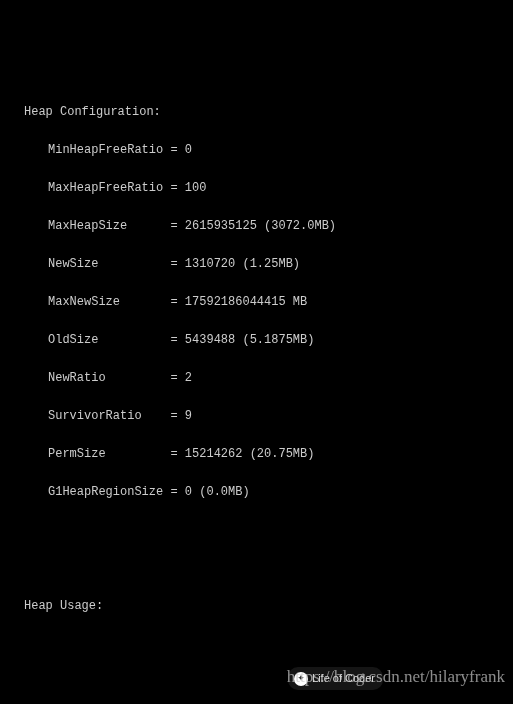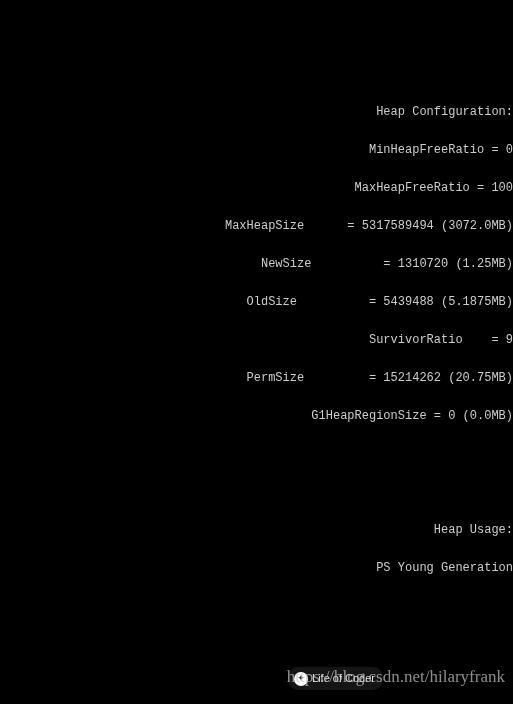--- a/index.html
+++ b/index.html
@@ -1,30 +1,30 @@
 <!DOCTYPE html>
 <html><head>
 <meta charset="utf-8">
 <style>
-  * { margin: 0; padding: 0; box-sizing: border-box; text-align: right; }
+  * { margin: 0; padding: 0; box-sizing: border-box; }
   body {
     background: #000;
     color: #ccc;
     font-family: "Courier New", Consolas, monospace;
     font-size: 12px;
     line-height: 19px;
     width: 513px;
     height: 704px;
     padding: 8px 0 0 24px;
     white-space: pre;
     overflow: hidden;
     position: relative;
   }
   .section { }
-  .indent1 { }
+  .indent1 { margin-left: 24px; }
   .watermark {
     position: absolute;
     bottom: 18px;
     right: 8px;
     color: rgba(200,200,200,0.7);
     font-size: 17px;
     font-family: Liberation Serif, serif;
     white-space: nowrap;
   }
   .wm-badge {
@@ -55,31 +55,32 @@
 </style>
 </head>
 <body>
 
 
 
 <div class="section">
 <div>Heap Configuration:</div>
 <div class="indent1">MinHeapFreeRatio = 0</div>
 <div class="indent1">MaxHeapFreeRatio = 100</div>
-<div class="indent1">MaxHeapSize      = 5317589494 (3072.0MB)</div>
+<div class="indent1">MaxHeapSize      = 2615935125 (3072.0MB)</div>
 <div class="indent1">NewSize          = 1310720 (1.25MB)</div>
+<div class="indent1">MaxNewSize       = 17592186044415 MB</div>
 <div class="indent1">OldSize          = 5439488 (5.1875MB)</div>
+<div class="indent1">NewRatio         = 2</div>
 <div class="indent1">SurvivorRatio    = 9</div>
 <div class="indent1">PermSize         = 15214262 (20.75MB)</div>
 <div class="indent1">G1HeapRegionSize = 0 (0.0MB)</div>
 </div>
 <div>&nbsp;</div>
 <div class="section">
 <div>Heap Usage:</div>
-<div>PS Young Generation</div>
 
 
 
 
 
 
 
 
 
 

